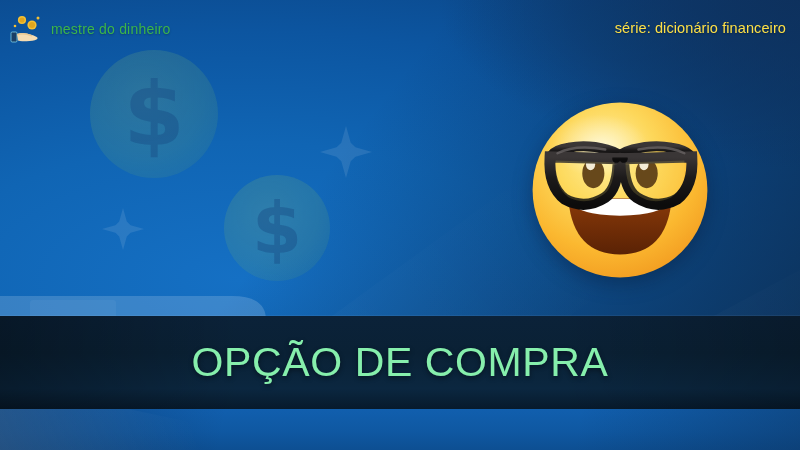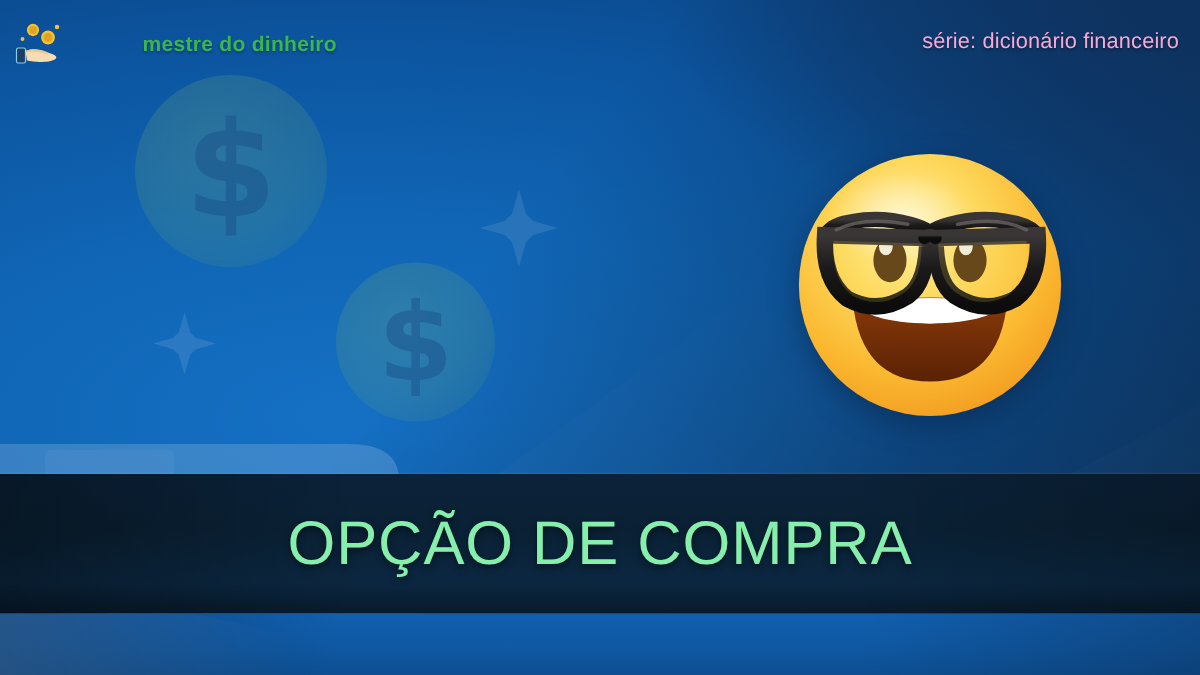--- a/index.html
+++ b/index.html
@@ -126,33 +126,32 @@
     left: 10px;
     top: 14px;
     display: flex;
     align-items: center;
     gap: 7px;
   }
   .logo-mark { width: 34px; height: 30px; display: block; }
   .logo-text {
     color: #3cb54a;
     font-size: 14px;
-    font-weight: 700;
+    font-weight: 400;
     letter-spacing: 0.2px;
     white-space: nowrap;
     text-shadow: 0 1px 2px rgba(0,0,0,0.28);
-    margin-left: 44px;
   }
 
   
   .series {
     position: absolute;
     right: 14px;
     top: 20px;
-    color: #f9a8d4;
+    color: #fde047;
     font-size: 14.5px;
     letter-spacing: 0.1px;
     white-space: nowrap;
     text-shadow: 0 1px 2px rgba(0,0,0,0.35);
   }
 
   
   .emoji {
     position: absolute;
     left: 528px;

